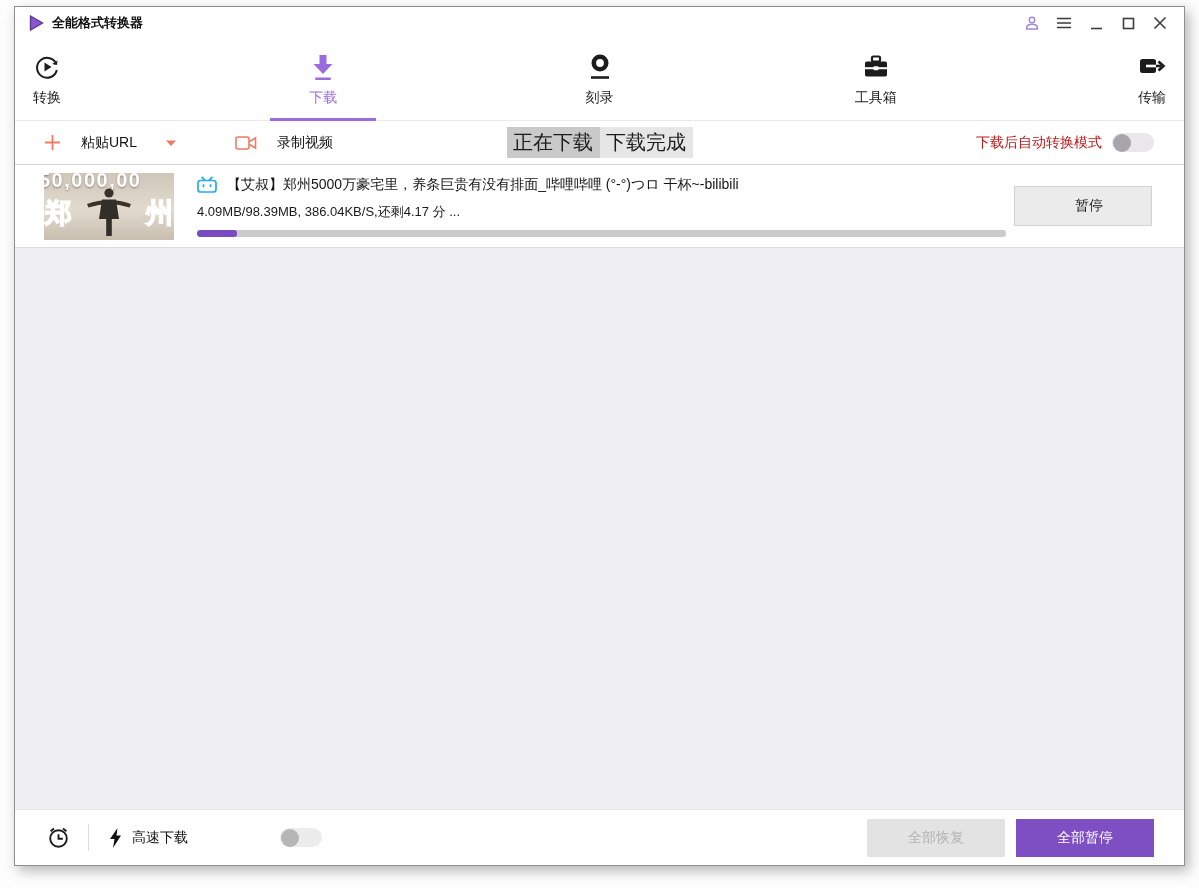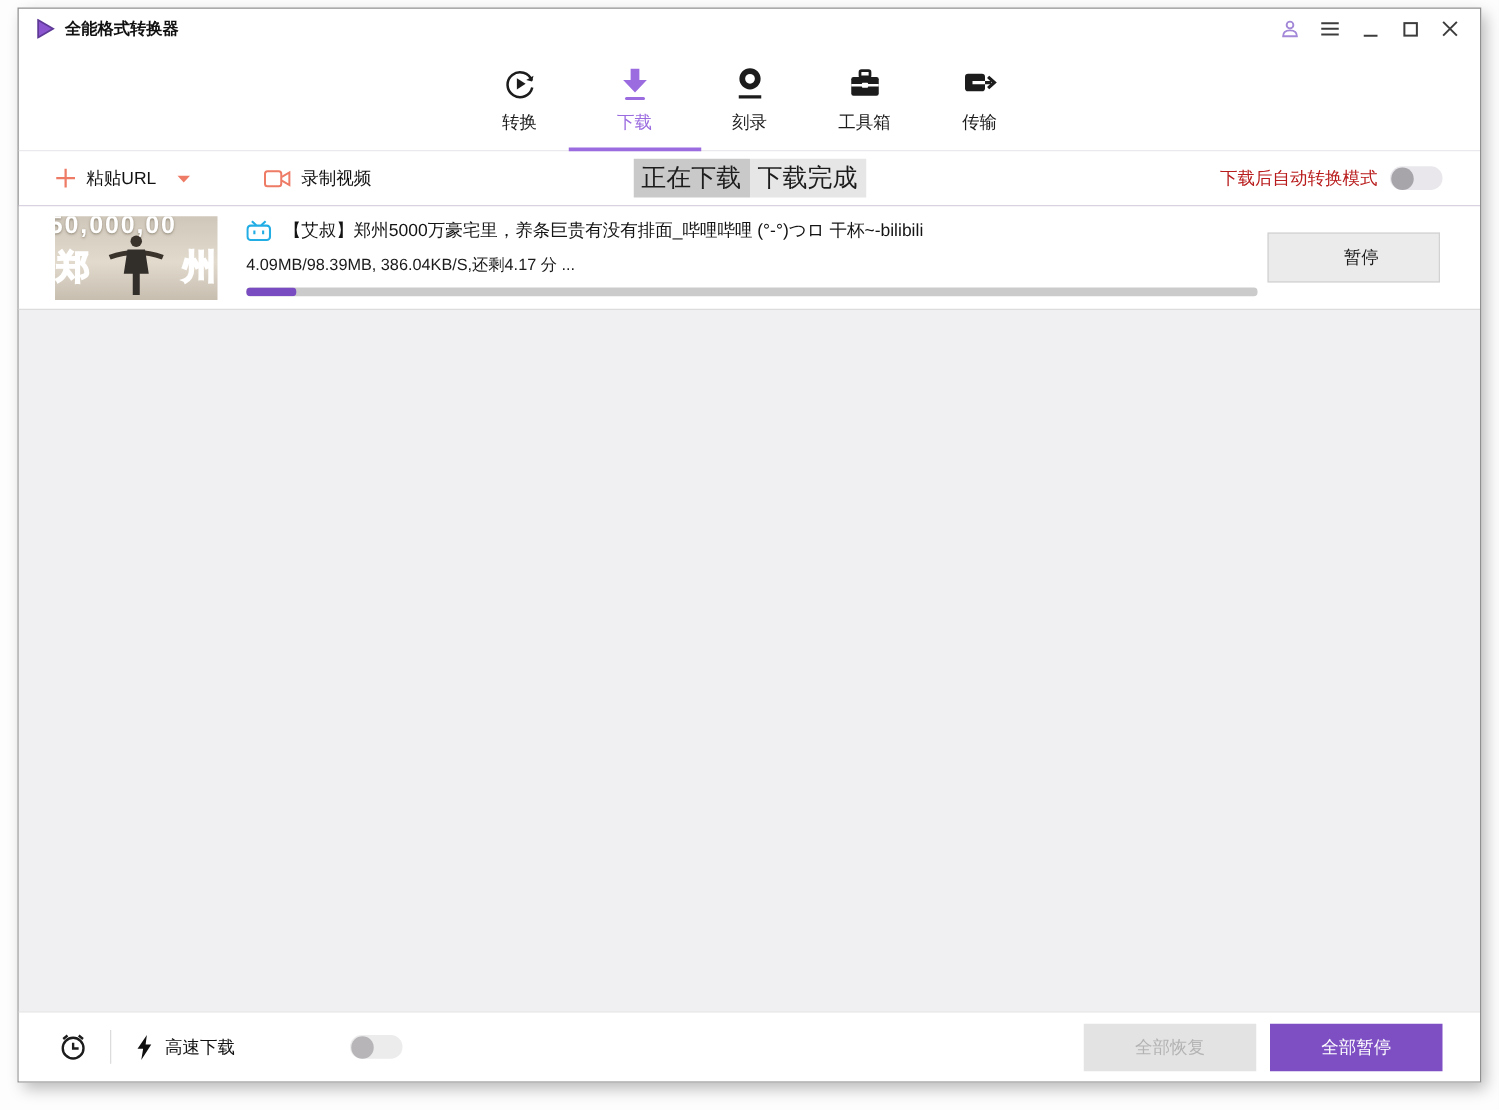--- a/index.html
+++ b/index.html
@@ -17,33 +17,33 @@
   .titlebar{ height:32px; display:flex; align-items:center; padding:0 12px 0 14px; flex:none; }
   .logo-icon{ width:15px; height:16px; margin-right:8px; }
   .app-title{ font-size:13px; font-weight:bold; color:#111; }
   .titlebar-spacer{ flex:1; }
   .tb-btn{ width:24px; height:22px; display:flex; align-items:center; justify-content:center;
            margin-left:8px; cursor:default; }
   .tb-btn svg{ display:block; }
 
   
   .navbar{ height:82px; flex:none; border-bottom:1px solid #ebe9ed;
-           display:flex; justify-content:center; gap:28px; }
+           display:flex; justify-content:space-between; gap:28px; }
   .nav-tab{ position:relative; width:64px; padding-top:13px; display:flex; flex-direction:column;
             align-items:center; gap:7px; color:#1c1c1c; cursor:default; }
   .nav-tab .nicon{ height:30px; display:flex; align-items:center; justify-content:center; }
   .nav-tab .nlabel{ font-size:14px; }
   .nav-tab.active{ color:var(--nav-purple); }
   .nav-tab.active::after{ content:""; position:absolute; left:-21px; right:-21px; bottom:-1px;
             height:3px; background:var(--nav-purple); }
 
   
   .toolbar{ height:44px; flex:none; position:relative; display:flex; align-items:center;
             padding:0 30px 0 29px; border-bottom:1px solid #d9d2e0; }
-  .tool-group{ display:flex; align-items:center; gap:8px; font-size:14px; color:#111; }
+  .tool-group{ display:flex; align-items:center; gap:20px; font-size:14px; color:#111; }
   .record-group{ margin-left:58px; }
   .seg-tabs{ position:absolute; left:50%; transform:translateX(-50%); display:flex; }
   .seg-tab{ width:93px; height:31px; display:flex; align-items:center; justify-content:center;
             font-size:20px; color:#1c1c1c; background:#e6e6e6; cursor:default; }
   .seg-tab.active{ background:#c9c9c9; }
   .auto-group{ margin-left:auto; display:flex; align-items:center; gap:10px; font-size:14px; color:#b91c1c; }
   .toggle{ width:42px; height:19px; border-radius:10px; background:#e9e7eb; position:relative; }
   .toggle .knob{ position:absolute; left:1px; top:0.5px; width:18px; height:18px; border-radius:50%;
                  background:#a7a4aa; }
   .toggle.footer-toggle{ background:#ececec; }

